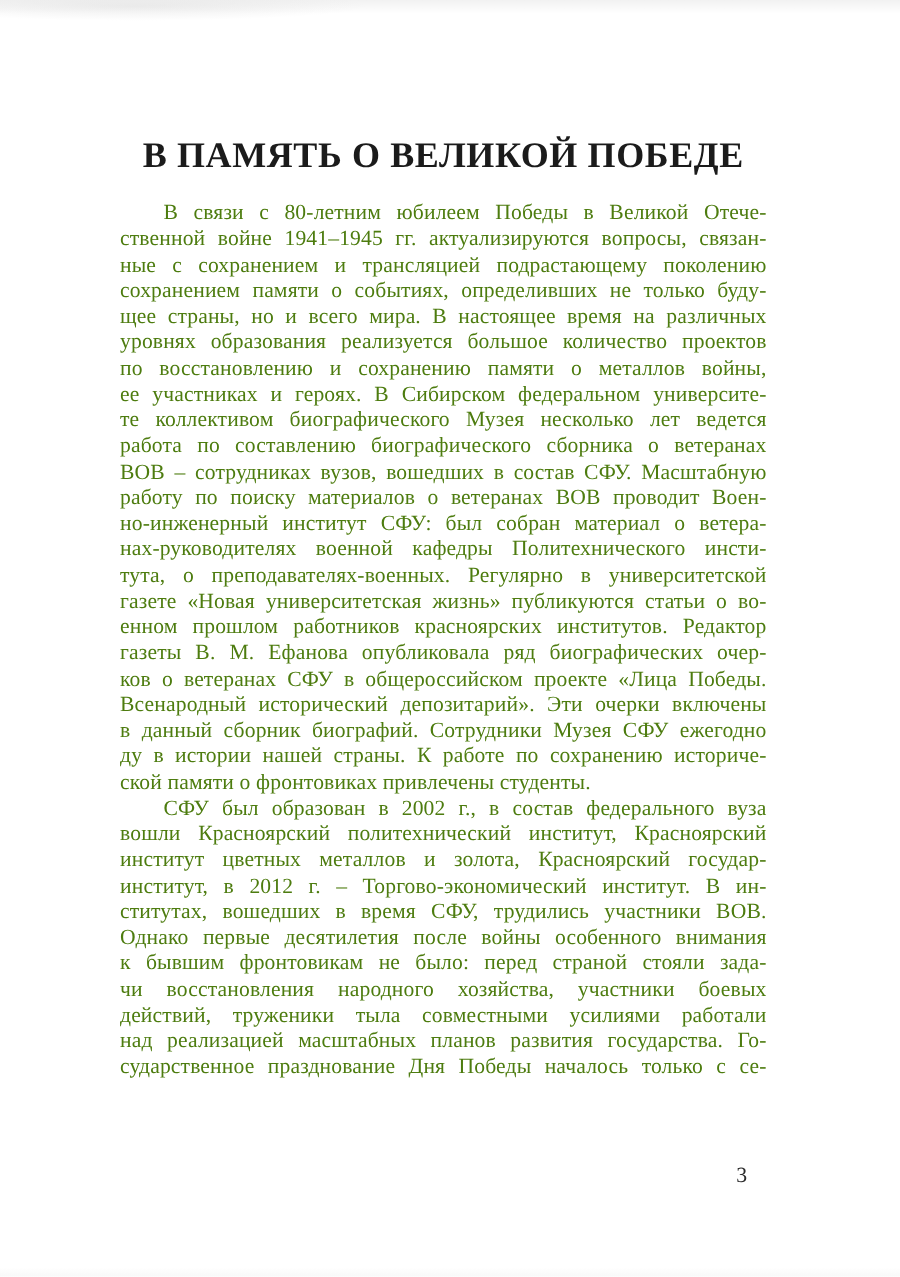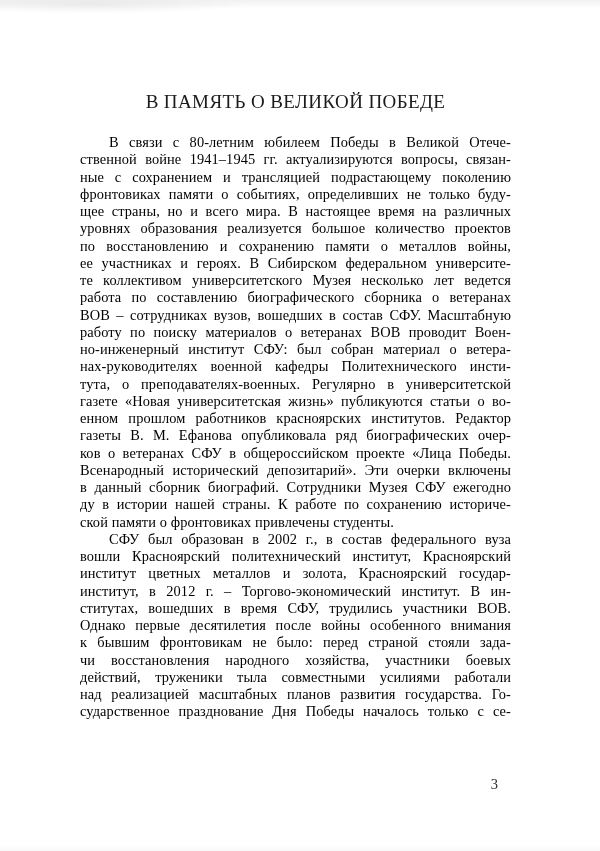--- a/index.html
+++ b/index.html
@@ -21,34 +21,34 @@
       radial-gradient(ellipse 220px 14px at 90px 4px, rgba(210,210,210,0.4), rgba(255,255,255,0) 70%);
     pointer-events: none;
   }
   .page-title {
     position: absolute;
     left: 80px;
     top: 91px;
     width: 431px;
     margin: 0;
     text-align: center;
-    font-size: 19px;
-    font-weight: normal;
+    font-size: 24px;
+    font-weight: bold;
     letter-spacing: 0.4px;
     color: #1b1b1b;
     white-space: nowrap;
   }
   .body-text {
     position: absolute;
     left: 80px;
     top: 134px;
     width: 431px;
     font-size: 14.4px;
     line-height: 17.25px;
-    color: #000000;
+    color: #4d7c0f;
     letter-spacing: 0.1px;
   }
   .line {
     text-align: justify;
     text-align-last: justify;
   }
   .line.noj {
     text-align: left;
     text-align-last: left;
   }
@@ -70,26 +70,26 @@
 
 <div class="scan-surface"></div>
 
 <h1 class="page-title">В ПАМЯТЬ О ВЕЛИКОЙ ПОБЕДЕ</h1>
 
 <section class="body-text">
     <div>
       <div class="line indent">В связи с 80-летним юбилеем Победы в Великой Отече-</div>
       <div class="line">ственной войне 1941–1945 гг. актуализируются вопросы, связан-</div>
       <div class="line">ные с сохранением и трансляцией подрастающему поколению</div>
-      <div class="line">фронтовиках памяти о событиях, определивших не только буду-</div>
+      <div class="line">сохранением памяти о событиях, определивших не только буду-</div>
       <div class="line">щее страны, но и всего мира. В настоящее время на различных</div>
       <div class="line">уровнях образования реализуется большое количество проектов</div>
       <div class="line">по восстановлению и сохранению памяти о металлов войны,</div>
       <div class="line">ее участниках и героях. В Сибирском федеральном университе-</div>
-      <div class="line">те коллективом университетского Музея несколько лет ведется</div>
+      <div class="line">те коллективом биографического Музея несколько лет ведется</div>
       <div class="line">работа по составлению биографического сборника о ветеранах</div>
       <div class="line">ВОВ – сотрудниках вузов, вошедших в состав СФУ. Масштабную</div>
       <div class="line">работу по поиску материалов о ветеранах ВОВ проводит Воен-</div>
       <div class="line">но-инженерный институт СФУ: был собран материал о ветера-</div>
       <div class="line">нах-руководителях военной кафедры Политехнического инсти-</div>
       <div class="line">тута, о преподавателях-военных. Регулярно в университетской</div>
       <div class="line">газете «Новая университетская жизнь» публикуются статьи о во-</div>
       <div class="line">енном прошлом работников красноярских институтов. Редактор</div>
       <div class="line">газеты В. М. Ефанова опубликовала ряд биографических очер-</div>
       <div class="line">ков о ветеранах СФУ в общероссийском проекте «Лица Победы.</div>

